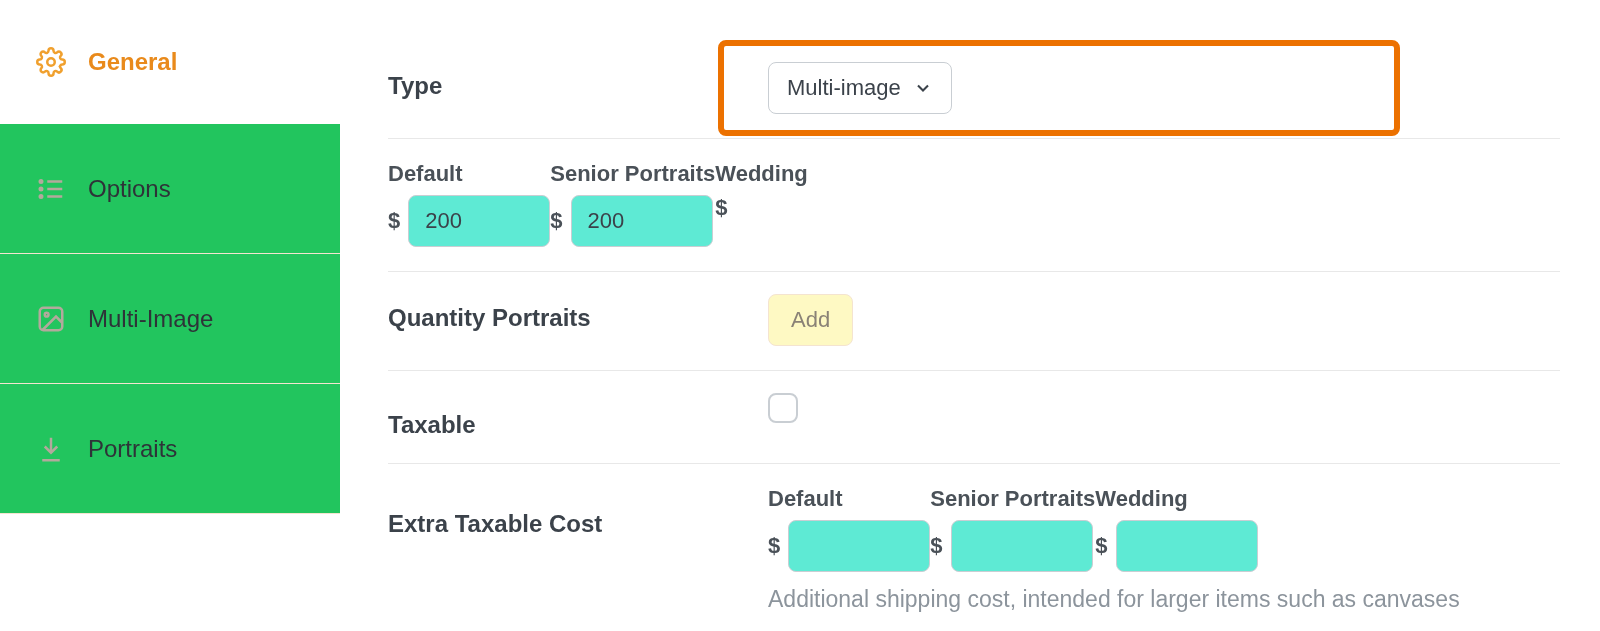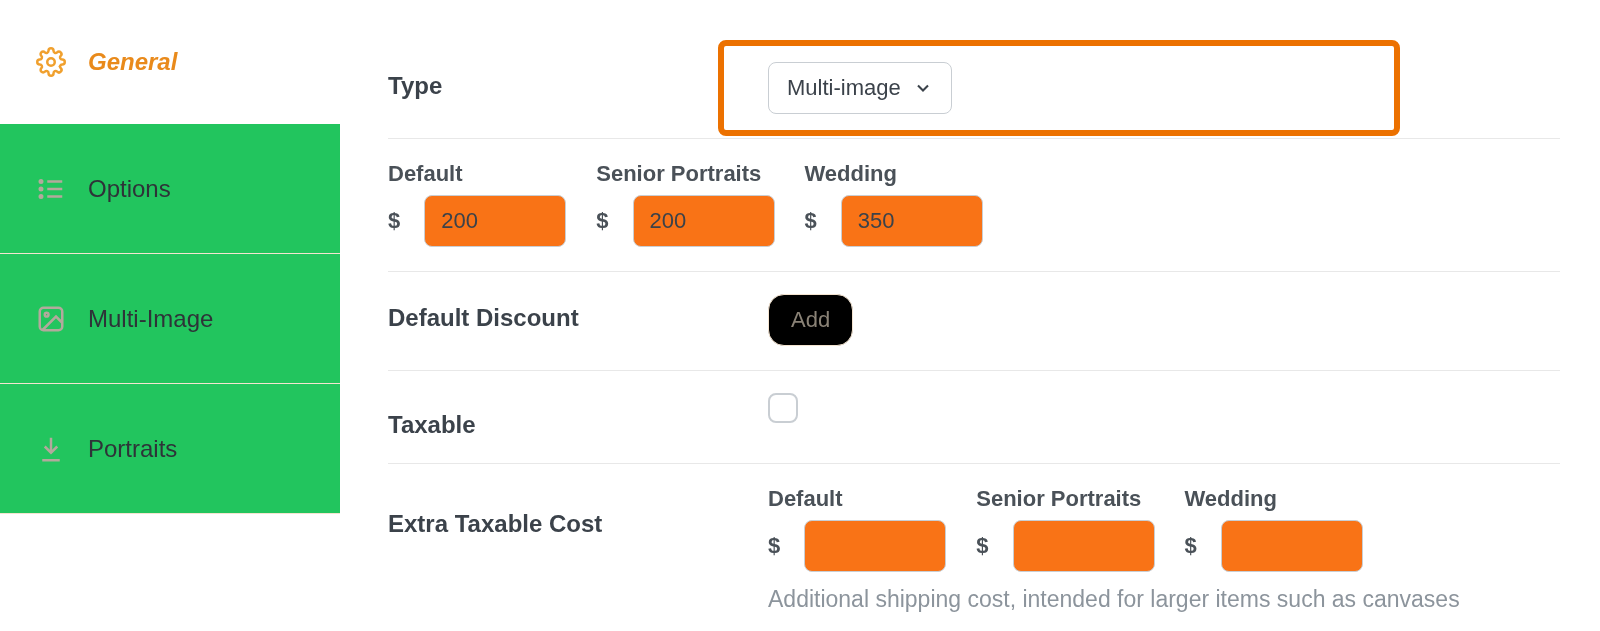--- a/index.html
+++ b/index.html
@@ -19,21 +19,21 @@
     align-items: center;
     gap: 22px;
     padding: 0 36px;
     height: 130px;
     font-size: 24px;
     font-weight: 500;
     color: #2e3338;
     border-bottom: 1px solid transparent;
     cursor: pointer;
   }
-  .side-item.first { height: 124px; font-style: italic; }
+  .side-item.first { height: 124px; }
   .side-item.active {
     color: #e98a1b;
     font-weight: 700;
     background: #ffffff;
   }
   .side-item:not(.active){
     background: #22c55e;
     border-bottom: 1px solid #f4e4d0;
   }
   .side-item .ic { width: 30px; height: 30px; flex: 0 0 30px; color:#b3a99c; }
@@ -59,49 +59,48 @@
   .row-label {
     flex: 0 0 380px;
     font-size: 24px;
     font-weight: 700;
     color: #3b424a;
     padding-top: 24px;
   }
   .row-label.center { padding-top: 10px; }
   .row-label.top0 { padding-top: 0; margin-top: 16px; }
   .row-body { flex: 1; }
-  .cols { display: flex; gap: 30px; }
+  .cols { display: flex; }
   .col { display: flex; flex-direction: column; gap: 8px; }
   .col-head {
     font-size: 22px; font-weight: 700; color:#4a5158;
   }
   .money { display:flex; align-items:center; gap:8px; }
   .dollar { font-size:22px; font-weight:600; color:#4a5158; }
   .inp {
     width: 142px; height: 52px;
     border: 1.5px solid #c9ced3;
     border-radius: 8px;
     font-size: 22px;
     padding: 0 16px;
-    background:#f97316;
+    background:#5eead4;
     color:#3b424a;
-    margin-left:16px;
   }
   .select-box {
     display:inline-flex; align-items:center; gap:12px;
     height:52px; padding:0 18px;
     border:1.5px solid #c9ced3; border-radius:8px;
     font-size:22px; color:#3b424a; background:#fff;
     cursor:pointer;
   }
   .add-btn {
     display:inline-flex; align-items:center; justify-content:center;
     height:52px; padding:16px 22px;
-    background:#000000; border:1px solid #f4e4d0;
-    border-radius:16px; font-size:22px; color:#8a8276;
+    background:#fef9c3; border:1px solid #f4e4d0;
+    border-radius:8px; font-size:22px; color:#8a8276;
     cursor:pointer;
   }
   .checkbox {
     width:30px; height:30px; border:2px solid #c9ced3;
     border-radius:8px; background:#fff; cursor:pointer;
   }
   .help {
     font-size:23px; color:#8c949c; margin-top:14px;
   }
   svg { display:block; }
@@ -187,29 +186,28 @@
             <div class="col-head">Senior Portraits</div>
             <div class="money">
               <span class="dollar">$</span>
               <input class="inp" value="200" style="">
             </div>
           </div>
           <div class="col">
             <div class="col-head">Wedding</div>
             <div class="money">
               <span class="dollar">$</span>
-              <input class="inp" value="350" style="">
             </div>
           </div>
         </div>
       </div>
     </div>
 
     <div class="row">
-      <div class="row-label center">Default Discount</div>
+      <div class="row-label center">Quantity Portraits</div>
       <div class="row-body">
         <button class="add-btn">Add</button>
       </div>
     </div>
 
     <div class="row">
       <div class="row-label top0" style="padding-top:2px">Taxable</div>
       <div class="row-body">
         <div class="checkbox"></div>
       </div>

